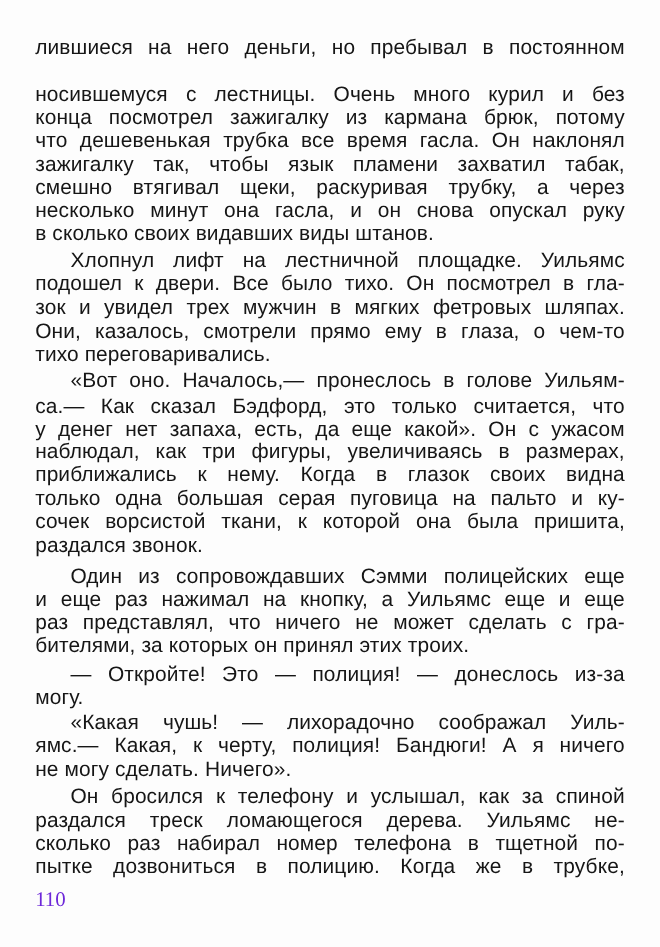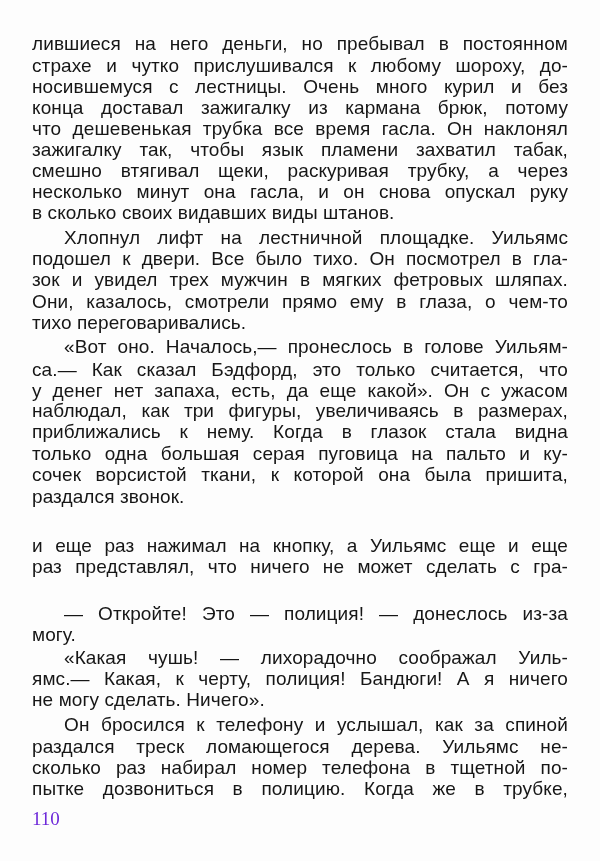--- a/index.html
+++ b/index.html
@@ -29,46 +29,47 @@
     font-size: 19px;
     color: #6d28d9;
   }
 </style>
 </head>
 <body>
 
 <div class="page">
 
   <div class="line" style="top:33px">лившиеся на него деньги, но пребывал в постоянном</div>
-  <div class="line" style="top:55px">страхе и чутко прислушивался к любому шороху, до-</div>
   <div class="line" style="top:76px">носившемуся с лестницы. Очень много курил и без</div>
-  <div class="line" style="top:97px">конца доставал зажигалку из кармана брюк, потому</div>
+  <div class="line" style="top:97px">конца посмотрел зажигалку из кармана брюк, потому</div>
   <div class="line" style="top:118px">что дешевенькая трубка все время гасла. Он наклонял</div>
   <div class="line" style="top:139px">зажигалку так, чтобы язык пламени захватил табак,</div>
   <div class="line" style="top:160px">смешно втягивал щеки, раскуривая трубку, а через</div>
   <div class="line" style="top:181px">несколько минут она гасла, и он снова опускал руку</div>
   <div class="line last" style="top:202px">в сколько своих видавших виды штанов.</div>
 
   <div class="line indent" style="top:227px">Хлопнул лифт на лестничной площадке. Уильямс</div>
   <div class="line" style="top:248px">подошел к двери. Все было тихо. Он посмотрел в гла-</div>
   <div class="line" style="top:269px">зок и увидел трех мужчин в мягких фетровых шляпах.</div>
   <div class="line" style="top:291px">Они, казалось, смотрели прямо ему в глаза, о чем-то</div>
   <div class="line last" style="top:312px">тихо переговаривались.</div>
 
   <div class="line indent" style="top:336px">«Вот оно. Началось,— пронеслось в голове Уильям-</div>
   <div class="line" style="top:359px">са.— Как сказал Бэдфорд, это только считается, что</div>
   <div class="line" style="top:380px">у денег нет запаха, есть, да еще какой». Он с ужасом</div>
   <div class="line" style="top:400px">наблюдал, как три фигуры, увеличиваясь в размерах,</div>
-  <div class="line" style="top:421px">приближались к нему. Когда в глазок стала видна</div>
+  <div class="line" style="top:421px">приближались к нему. Когда в глазок своих видна</div>
   <div class="line" style="top:443px">только одна большая серая пуговица на пальто и ку-</div>
   <div class="line" style="top:464px">сочек ворсистой ткани, к которой она была пришита,</div>
   <div class="line last" style="top:486px">раздался звонок.</div>
 
+  <div class="line indent" style="top:514px">Один из сопровождавших Сэмми полицейских еще</div>
   <div class="line" style="top:535px">и еще раз нажимал на кнопку, а Уильямс еще и еще</div>
   <div class="line" style="top:556px">раз представлял, что ничего не может сделать с гра-</div>
+  <div class="line last" style="top:577px">бителями, за которых он принял этих троих.</div>
 
   <div class="line indent" style="top:603px">— Откройте! Это — полиция! — донеслось из-за</div>
   <div class="line last" style="top:624px">могу.</div>
 
   <div class="line indent" style="top:647px">«Какая чушь! — лихорадочно соображал Уиль-</div>
   <div class="line" style="top:668px">ямс.— Какая, к черту, полиция! Бандюги! А я ничего</div>
   <div class="line last" style="top:689px">не могу сделать. Ничего».</div>
 
   <div class="line indent" style="top:714px">Он бросился к телефону и услышал, как за спиной</div>
   <div class="line" style="top:736px">раздался треск ломающегося дерева. Уильямс не-</div>

